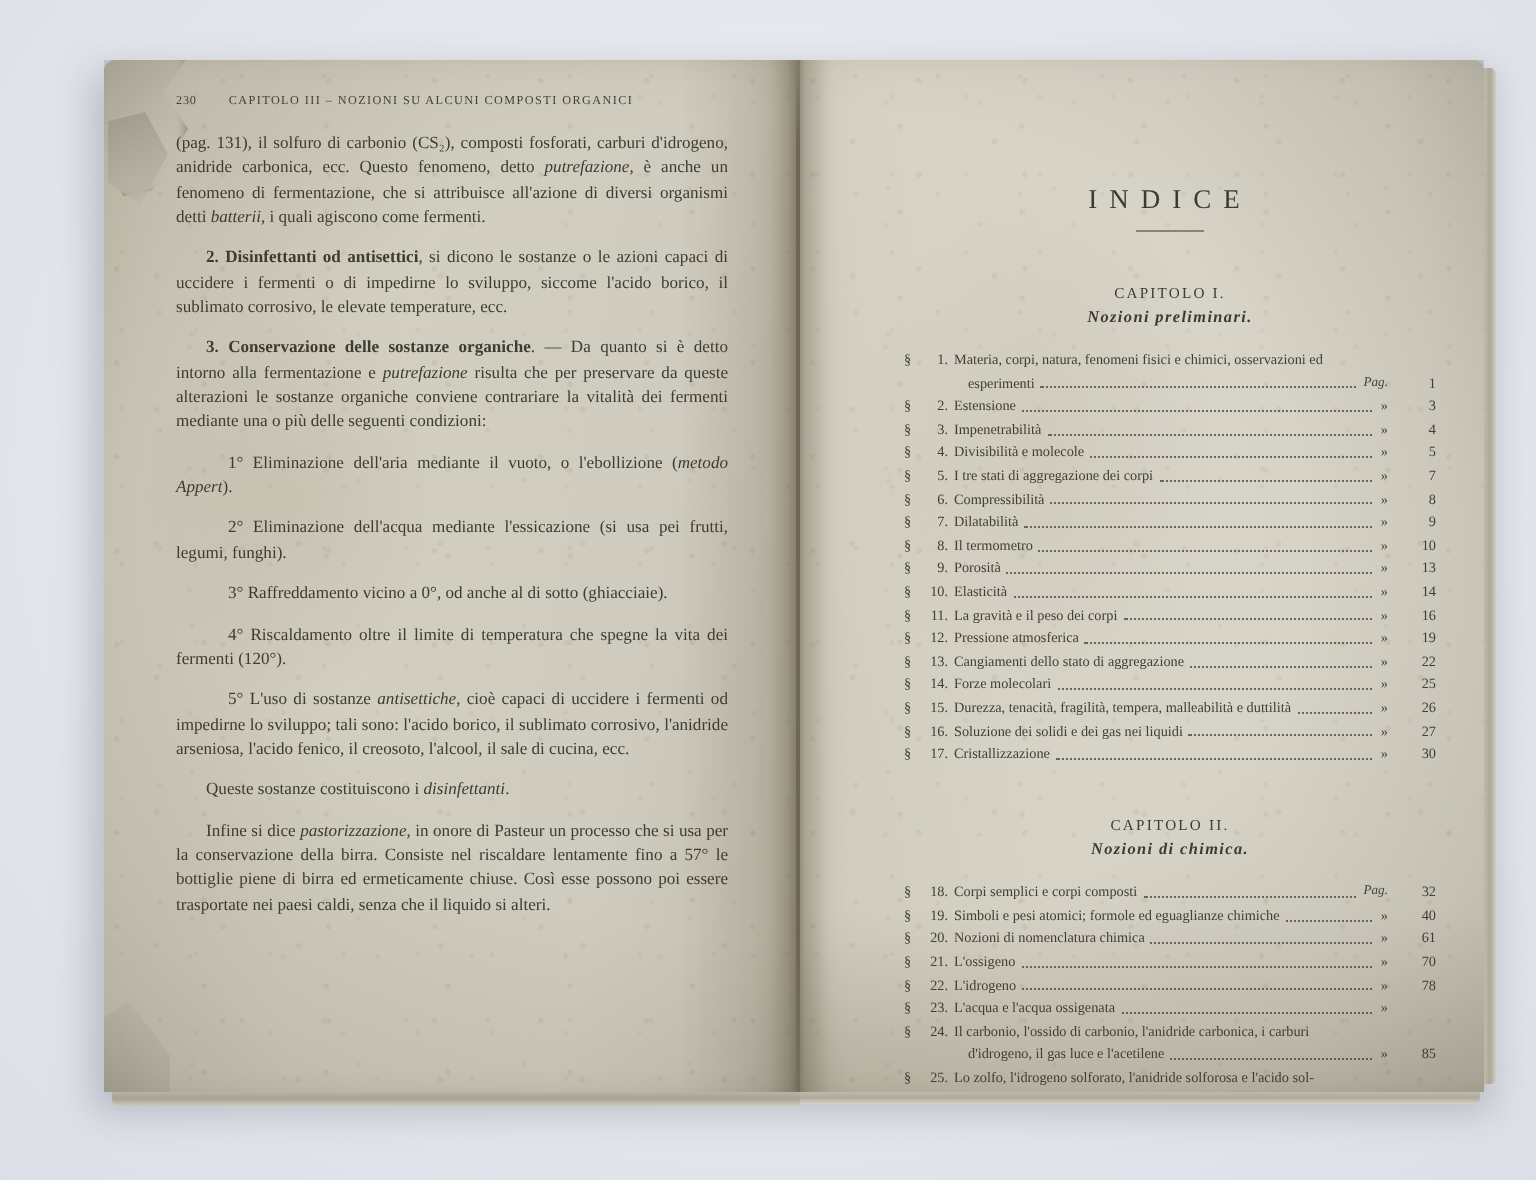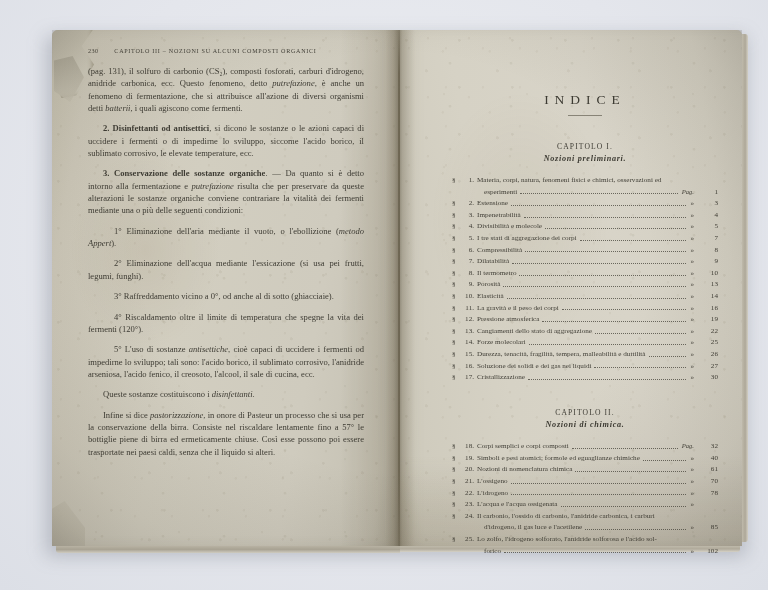--- a/index.html
+++ b/index.html
@@ -495,25 +495,19 @@
               <span class="toc-txt">d'idrogeno, il gas luce e l'acetilene</span>
               <span class="toc-dots"></span>
               <span class="toc-ditto">»</span>
               <span class="toc-pg">85</span>
             </div>
             <div class="toc-row">
               <span class="toc-sec">§</span>
               <span class="toc-no">25.</span>
               <span class="toc-txt">Lo zolfo, l'idrogeno solforato, l'anidride solforosa e l'acido sol-</span>
             </div>
-            <div class="toc-cont">
-              <span class="toc-txt">forico</span>
-              <span class="toc-dots"></span>
-              <span class="toc-ditto">»</span>
-              <span class="toc-pg">102</span>
-            </div>
           </div>
         </div>
     </div>
 
     <div id="vignette"></div>
   </div>
 </div>
 
 </body></html>

